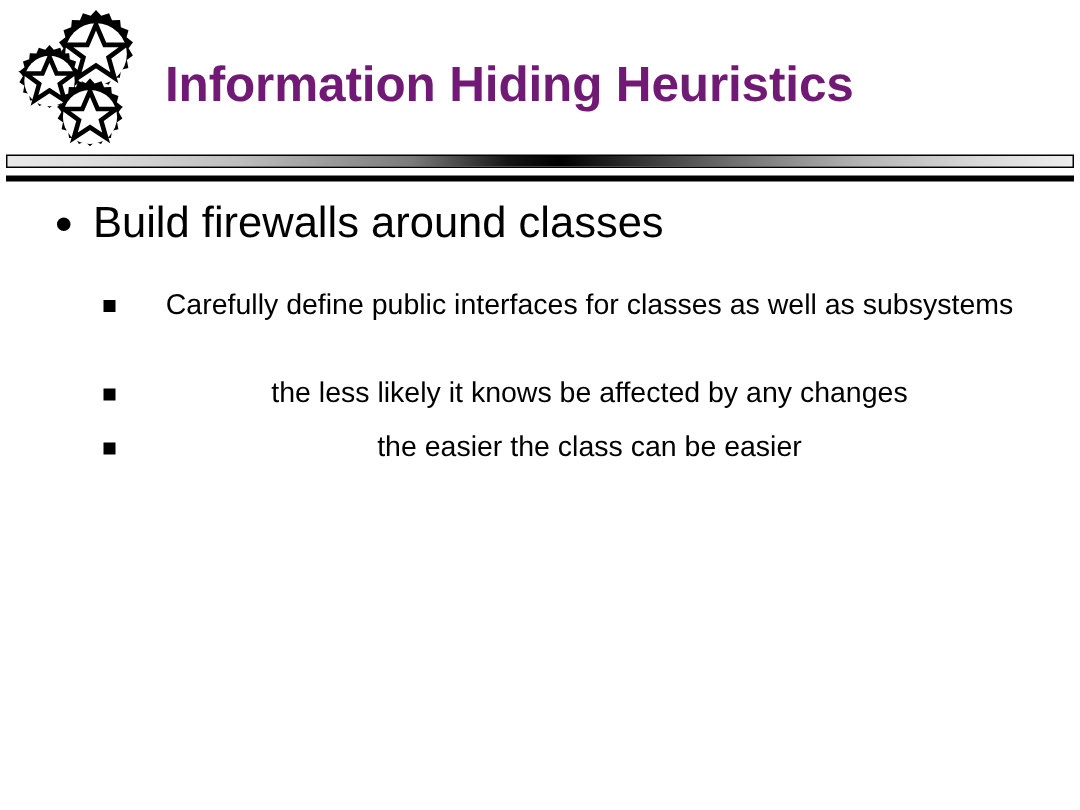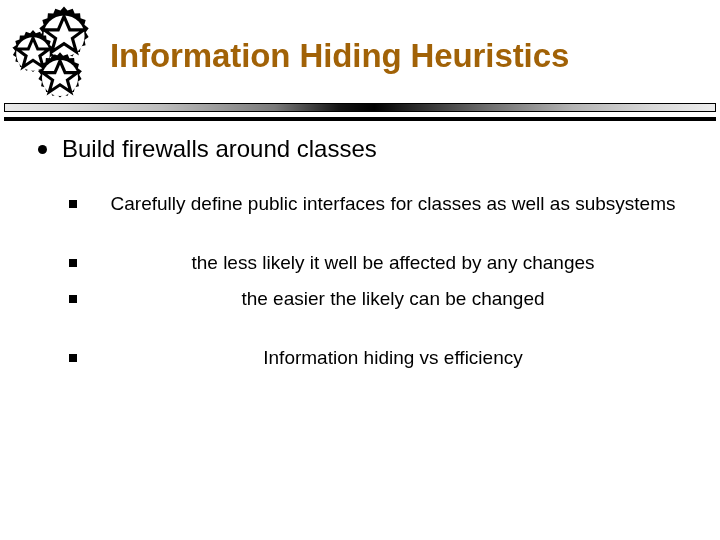--- a/index.html
+++ b/index.html
@@ -37,21 +37,21 @@
   #slide-title {
     position: absolute;
     left: 110px;
     top: 33px;
     width: 566px;
     font-size: 33px;
     font-weight: bold;
     line-height: 46px;
     letter-spacing: -0.1px;
     white-space: nowrap;
-    color: #a16207;
+    color: #701a75;
   }
 
   
   #title-divider {
     position: absolute;
     left: 0;
     top: 103px;
     width: 720px;
     height: 22px;
   }
@@ -90,21 +90,21 @@
     position: absolute;
     left: 0;
     top: 133px;
     width: 720px;
   }
 
   .bullet-l1 {
     position: relative;
     padding-left: 62px;
     margin: 0 8px 4px 0;
-    font-size: 24px;
+    font-size: 29px;
     line-height: 32px;
     max-width: 660px;
   }
   .bullet-l1 > .marker-disc {
     position: absolute;
     left: 38px;
     top: 12px;
     width: 9px;
     height: 9px;
     background: #000000;
@@ -199,33 +199,29 @@
     <span>Carefully define public interfaces for classes as well as subsystems</span>
   </div>
 
   <div class="group-gap-2"></div>
 
 
   <div class="group-gap-3"></div>
 
   <div class="bullet-l2">
     <span class="marker-square"></span>
-    <span>the less likely it well be affected by any changes</span>
+    <span>the less likely it knows be affected by any changes</span>
   </div>
 
   <div class="group-gap-5"></div>
 
   <div class="bullet-l2">
     <span class="marker-square"></span>
-    <span>the easier the likely can be changed</span>
+    <span>the easier the class can be easier</span>
   </div>
 
   <div class="group-gap-4"></div>
 
 
   <div class="group-gap-3"></div>
 
-  <div class="bullet-l2">
-    <span class="marker-square"></span>
-    <span>Information hiding vs efficiency</span>
-  </div>
 
 </div>
 
 </body></html>

